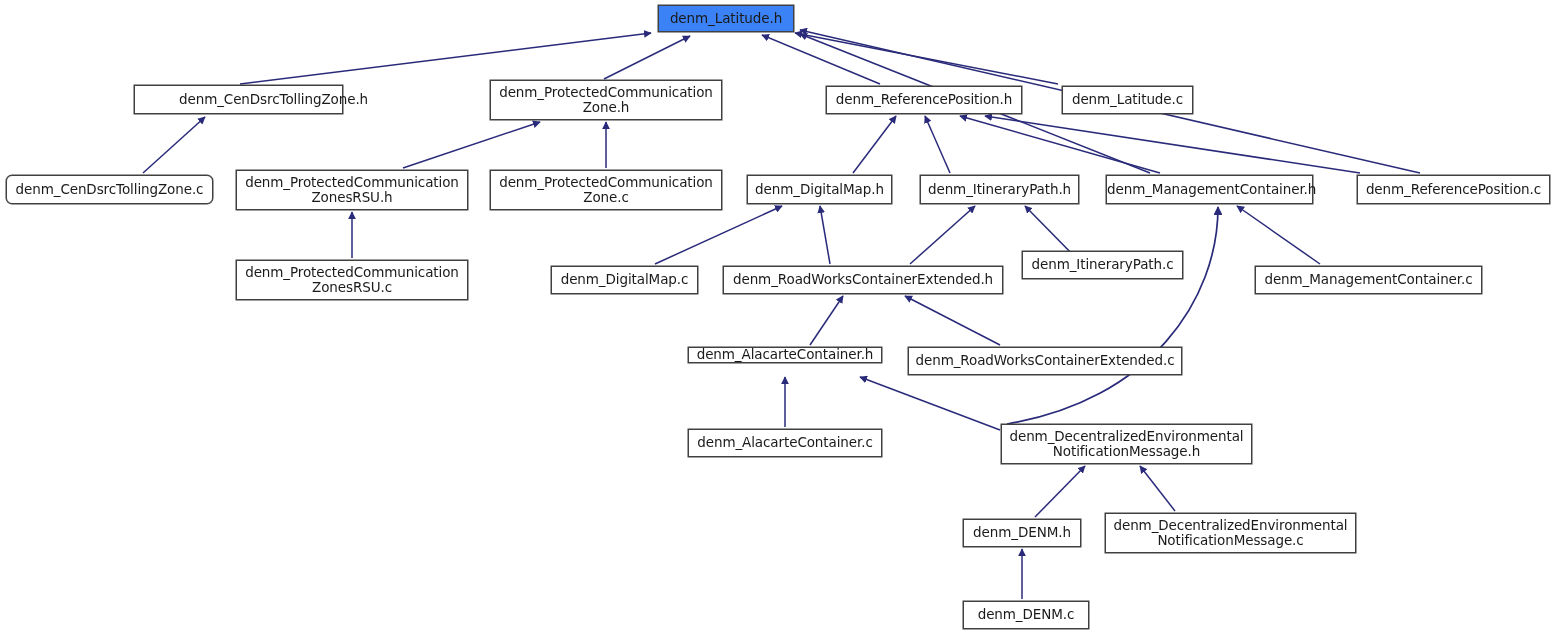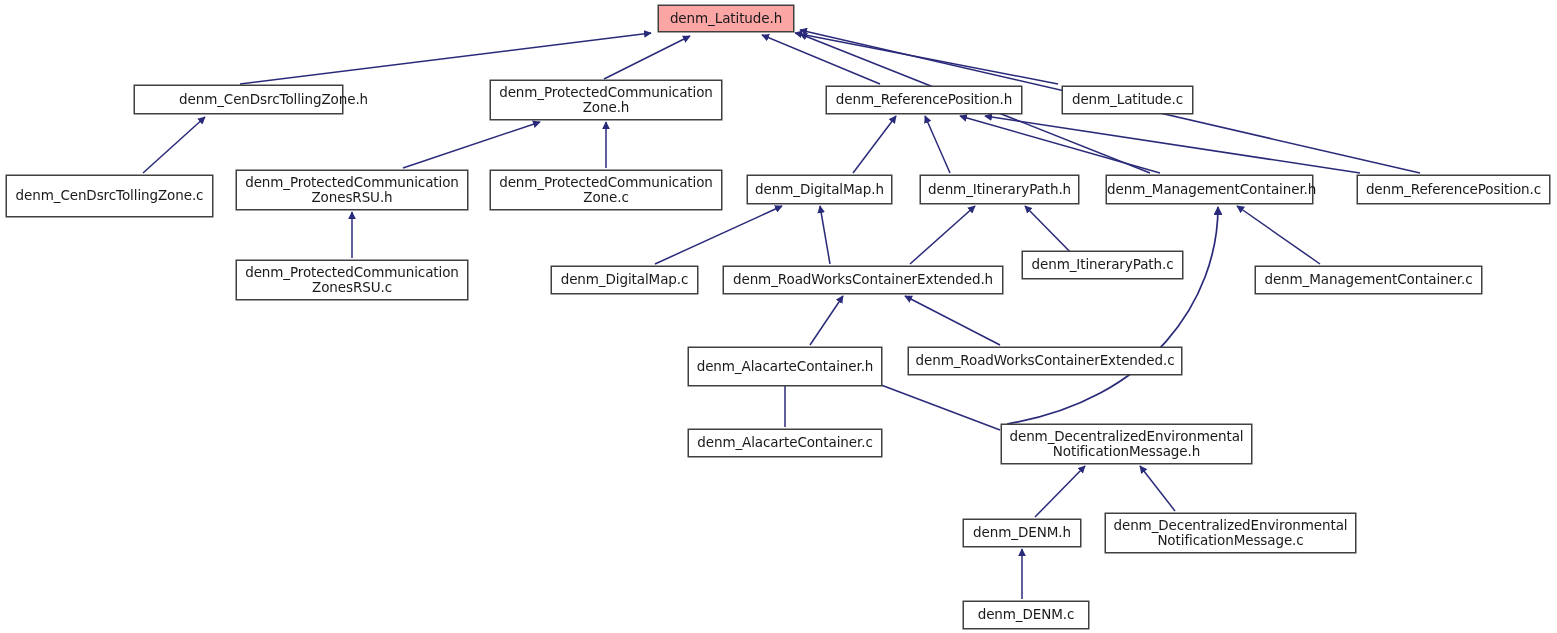--- a/index.html
+++ b/index.html
@@ -22,21 +22,21 @@
     line-height:15.5px;
     display:flex;
     align-items:center;
     justify-content:center;
     text-align:center;
     white-space:pre-line;
     letter-spacing:-0.1px;
     box-shadow:0 0 0 0.5px #404040;
   }
   .node.root{
-    background:#fca5a5;
+    background:#3b82f6;
     border-color:#404040;
   }
   .node span{display:block;width:100%;}
 </style>
 </head>
 <body>
 
 <div id="canvas">
   <svg id="edges" viewBox="0 0 1557 633" xmlns="http://www.w3.org/2000/svg">
       <defs>
@@ -71,36 +71,36 @@
       <path d="M 1035,517 L 1085,466" fill="none" stroke="#2a2a7a" stroke-width="1.5" marker-end="url(#ah)"></path>
       <path d="M 1175,511 L 1140,466" fill="none" stroke="#2a2a7a" stroke-width="1.5" marker-end="url(#ah)"></path>
       <path d="M 1022,599 L 1022,549" fill="none" stroke="#2a2a7a" stroke-width="1.5" marker-end="url(#ah)"></path>
     </svg>
 <div class="node root" style="left: 658px; top: 5px; width: 136px; height: 27px;"><span>denm_Latitude.h</span></div>
     <div class="node" style="left: 134px; top: 85px; width: 209px; height: 29px; padding-left: 44px;"><span>denm_CenDsrcTollingZone.h</span></div>
     <div class="node" style="left: 490px; top: 80px; width: 232px; height: 40px;"><span>denm_ProtectedCommunication
 Zone.h</span></div>
     <div class="node" style="left: 826px; top: 86px; width: 196px; height: 28px;"><span>denm_ReferencePosition.h</span></div>
     <div class="node" style="left: 1044px; top: 86px; width: 131px; height: 28px; margin-left: 18px;"><span>denm_Latitude.c</span></div>
-    <div class="node" style="left: 6px; top: 175px; width: 207px; height: 42px;"><span>denm_CenDsrcTollingZone.c</span></div>
+    <div class="node" style="left: 6px; top: 175px; width: 207px; height: 29px; border-radius: 6px;"><span>denm_CenDsrcTollingZone.c</span></div>
     <div class="node" style="left: 236px; top: 170px; width: 232px; height: 40px;"><span>denm_ProtectedCommunication
 ZonesRSU.h</span></div>
     <div class="node" style="left: 490px; top: 170px; width: 232px; height: 40px;"><span>denm_ProtectedCommunication
 Zone.c</span></div>
     <div class="node" style="left: 747px; top: 175px; width: 145px; height: 29px;"><span>denm_DigitalMap.h</span></div>
     <div class="node" style="left: 920px; top: 175px; width: 159px; height: 29px;"><span>denm_ItineraryPath.h</span></div>
     <div class="node" style="left: 1106px; top: 175px; width: 207px; height: 29px;"><span>denm_ManagementContainer.h</span></div>
     <div class="node" style="left: 1357px; top: 175px; width: 193px; height: 29px;"><span>denm_ReferencePosition.c</span></div>
     <div class="node" style="left: 236px; top: 260px; width: 232px; height: 40px;"><span>denm_ProtectedCommunication
 ZonesRSU.c</span></div>
     <div class="node" style="left: 551px; top: 266px; width: 147px; height: 28px;"><span>denm_DigitalMap.c</span></div>
     <div class="node" style="left: 723px; top: 266px; width: 280px; height: 28px;"><span>denm_RoadWorksContainerExtended.h</span></div>
     <div class="node" style="left: 1022px; top: 251px; width: 161px; height: 28px;"><span>denm_ItineraryPath.c</span></div>
     <div class="node" style="left: 1255px; top: 266px; width: 227px; height: 28px;"><span>denm_ManagementContainer.c</span></div>
-    <div class="node" style="left: 688px; top: 347px; width: 194px; height: 39px;"><span>denm_AlacarteContainer.h</span></div>
+    <div class="node" style="left: 688px; top: 347px; width: 194px; height: 16px;"><span>denm_AlacarteContainer.h</span></div>
     <div class="node" style="left: 908px; top: 347px; width: 274px; height: 28px;"><span>denm_RoadWorksContainerExtended.c</span></div>
     <div class="node" style="left: 688px; top: 429px; width: 194px; height: 28px;"><span>denm_AlacarteContainer.c</span></div>
     <div class="node" style="left: 1001px; top: 424px; width: 251px; height: 40px;"><span>denm_DecentralizedEnvironmental
 NotificationMessage.h</span></div>
     <div class="node" style="left: 963px; top: 519px; width: 118px; height: 28px;"><span>denm_DENM.h</span></div>
     <div class="node" style="left: 1105px; top: 513px; width: 251px; height: 40px;"><span>denm_DecentralizedEnvironmental
 NotificationMessage.c</span></div>
     <div class="node" style="left: 963px; top: 601px; width: 126px; height: 28px; justify-content: flex-end;"><span>denm_DENM.c</span></div>
   </div>
 

